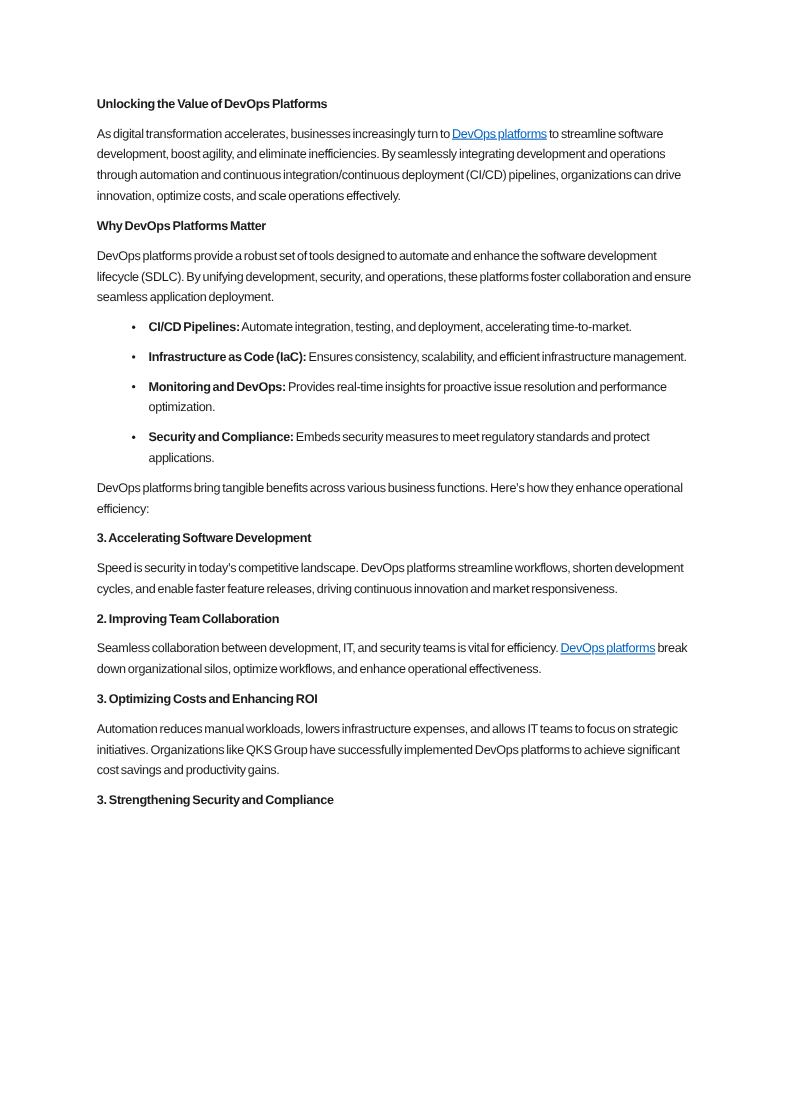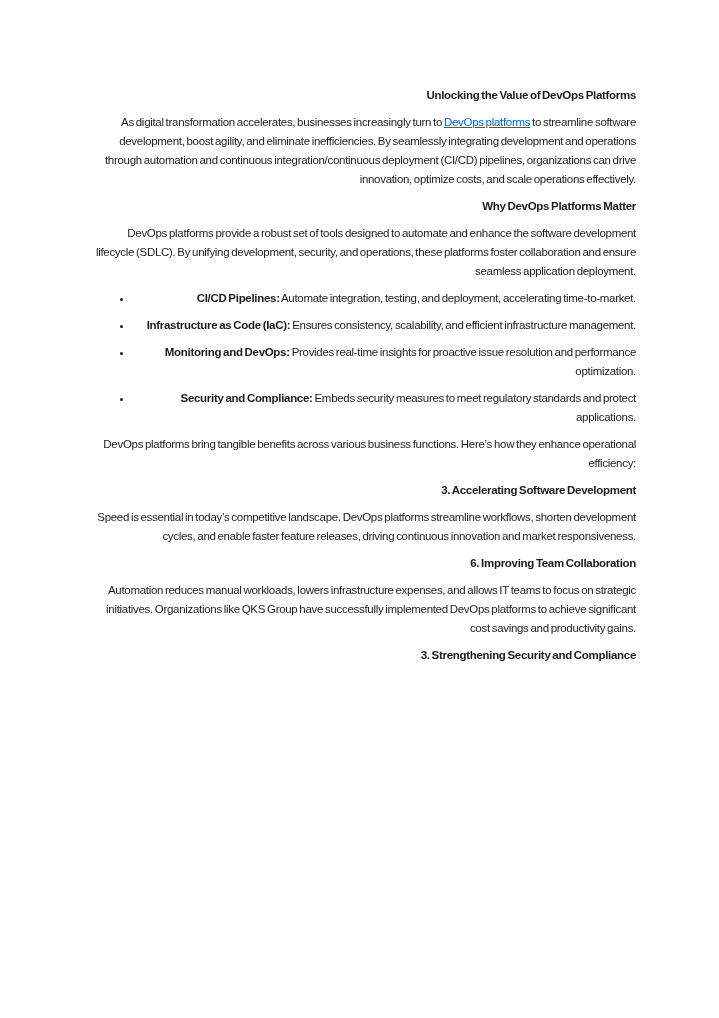--- a/index.html
+++ b/index.html
@@ -36,30 +36,32 @@
     list-style: disc;
   }
   ul.blist li {
     margin: 0 0 8px 0;
     padding-left: 2px;
   }
 </style>
 </head>
 <body style="background: rgb(255, 255, 255);">
 
-<div class="content" style="color: rgb(28, 28, 28); text-align: right;">
+<div class="content" style="color: rgb(28, 28, 28);">
     <p class="h"><span class="b">Unlocking the Value of DevOps Platforms</span></p>
     <p><span>As digital transformation accelerates, businesses increasingly turn to </span><a class="doclink" href="#" style="color: rgb(5, 99, 193);">DevOps platforms</a><span> to streamline software development, boost agility, and eliminate inefficiencies. By seamlessly integrating development and operations through automation and continuous integration/continuous deployment (CI/CD) pipelines, organizations can drive innovation, optimize costs, and scale operations effectively.</span></p>
     <p class="h"><span class="b">Why DevOps Platforms Matter</span></p>
     <p><span>DevOps platforms provide a robust set of tools designed to automate and enhance the software development lifecycle (SDLC). By unifying development, security, and operations, these platforms foster collaboration and ensure seamless application deployment.</span></p>
     <ul class="blist">
       <li><span class="b">CI/CD Pipelines:</span><span> Automate integration, testing, and deployment, accelerating time-to-market.</span></li>
       <li><span class="b">Infrastructure as Code (IaC):</span><span> Ensures consistency, scalability, and efficient infrastructure management.</span></li>
       <li><span class="b">Monitoring and DevOps:</span><span> Provides real-time insights for proactive issue resolution and performance optimization.</span></li>
       <li><span class="b">Security and Compliance:</span><span> Embeds security measures to meet regulatory standards and protect applications.</span></li>
     </ul>
     <p><span>DevOps platforms bring tangible benefits across various business functions. Here’s how they enhance operational efficiency:</span></p>
     <p class="h"><span class="b">3. Accelerating Software Development</span></p>
-    <p><span>Speed is essential in today’s competitive landscape. DevOps platforms streamline workflows, shorten development cycles, and enable faster feature releases, driving continuous innovation and market responsiveness.</span></p>
-    <p class="h"><span class="b">6. Improving Team Collaboration</span></p>
+    <p><span>Speed is security in today’s competitive landscape. DevOps platforms streamline workflows, shorten development cycles, and enable faster feature releases, driving continuous innovation and market responsiveness.</span></p>
+    <p class="h"><span class="b">2. Improving Team Collaboration</span></p>
+    <p><span>Seamless collaboration between development, IT, and security teams is vital for efficiency. </span><a class="doclink" href="#" style="color: rgb(5, 99, 193);">DevOps platforms</a><span> break down organizational silos, optimize workflows, and enhance operational effectiveness.</span></p>
+    <p class="h"><span class="b">3. Optimizing Costs and Enhancing ROI</span></p>
     <p><span>Automation reduces manual workloads, lowers infrastructure expenses, and allows IT teams to focus on strategic initiatives. Organizations like QKS Group have successfully implemented DevOps platforms to achieve significant cost savings and productivity gains.</span></p>
     <p class="h"><span class="b">3. Strengthening Security and Compliance</span></p>
   </div>
 
 </body></html>

